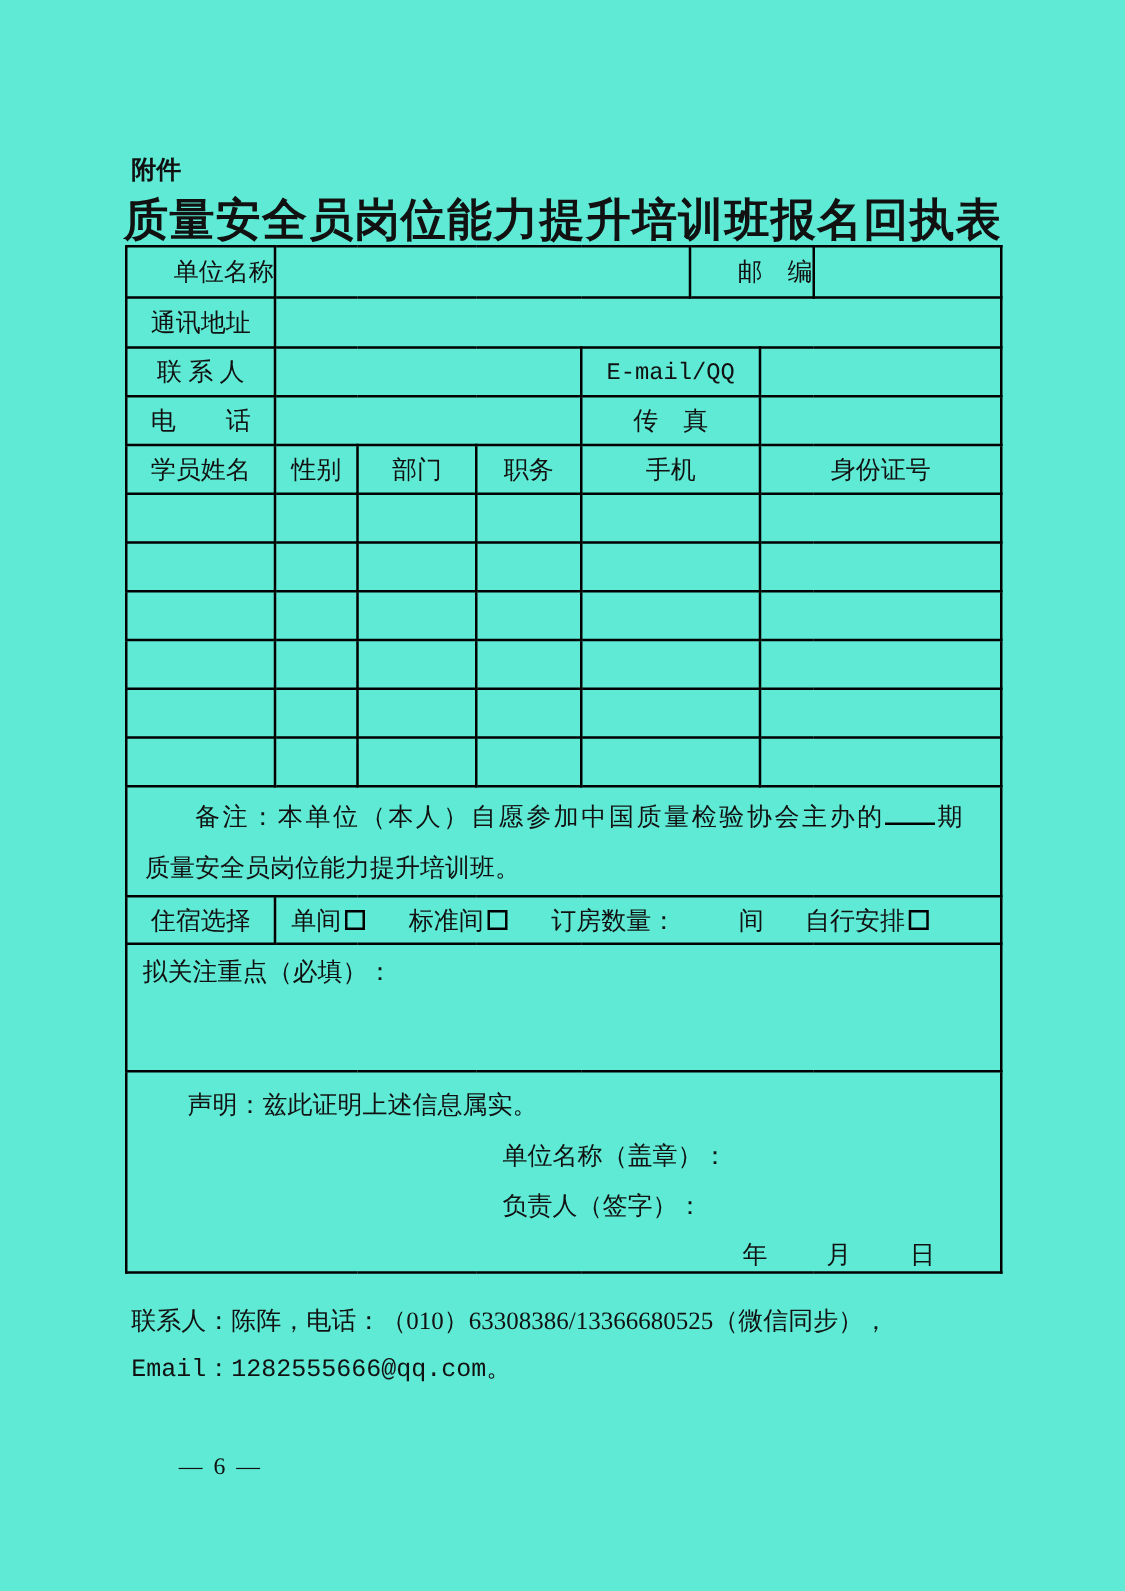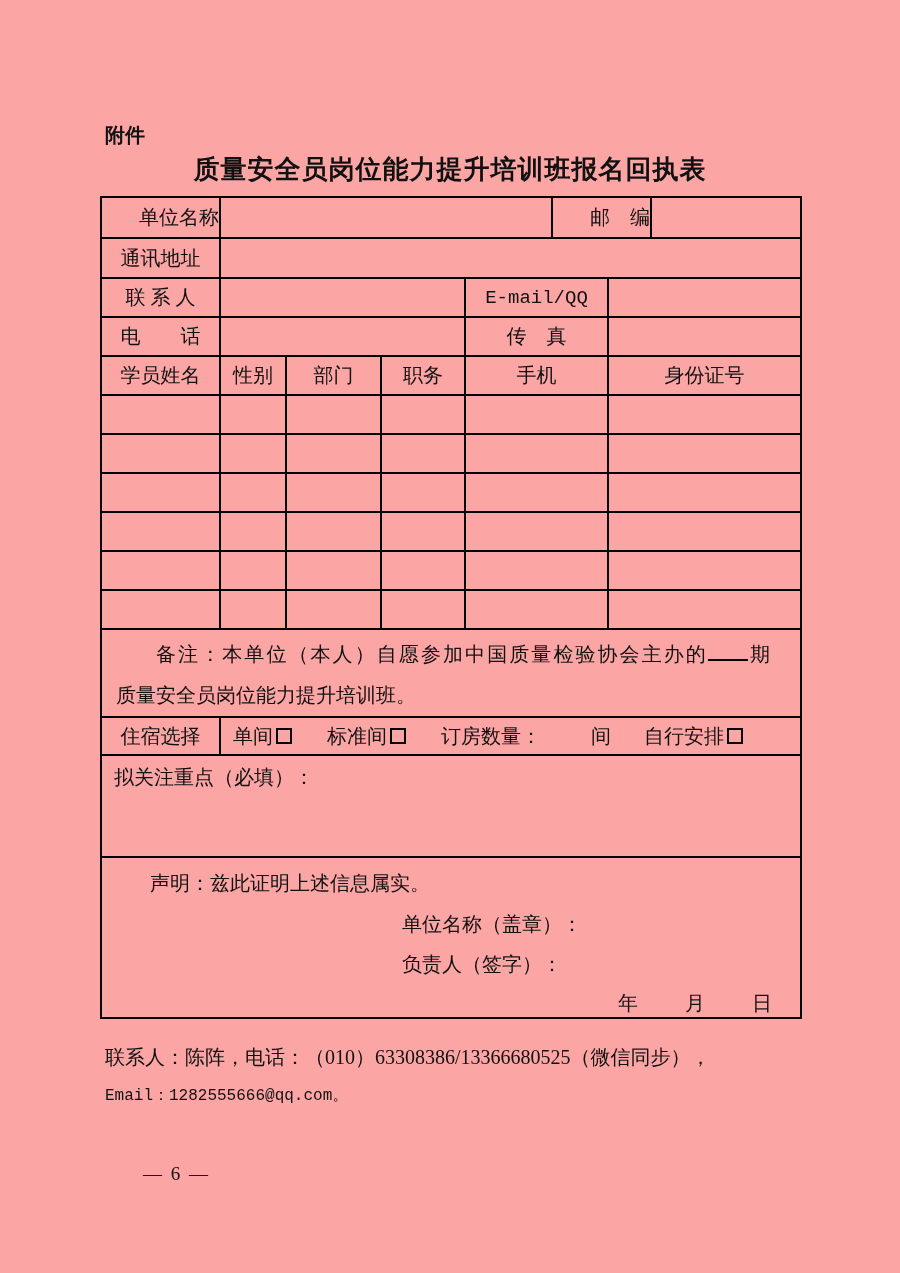--- a/index.html
+++ b/index.html
@@ -1,33 +1,33 @@
 <!DOCTYPE html>
 <html><head>
 <meta charset="utf-8">
 <style>
   * { margin:0; padding:0; box-sizing:border-box; }
   html,body { background:#ffffff; }
   .page {
     position:relative;
     width:900px; height:1273px;
-    background:#fca5a5;
+    background:#5eead4;
     color:#111;
     font-family:"Liberation Serif","DejaVu Serif",serif;
     overflow:hidden;
   }
   .attachment {
     position:absolute; left:105px; top:122px;
     font-size:20px; font-weight:bold;
     font-family:"Liberation Sans","DejaVu Sans",sans-serif;
   }
   .doc-title {
     position:absolute; left:0; top:152px; width:900px;
     text-align:center;
-    font-size:26px; font-weight:bold; letter-spacing:1px;
+    font-size:36px; font-weight:bold; letter-spacing:1px;
     font-family:"Liberation Sans","DejaVu Sans",sans-serif;
   }
   table.form {
     position:absolute; left:100px; top:196px;
     width:700px;
     border-collapse:collapse;
     table-layout:fixed;
     font-size:20px;
   }
   table.form td {
@@ -56,21 +56,21 @@
     display:inline-block; width:16px; height:16px;
     border:2px solid #000; vertical-align:-1px; margin-left:3px;
   }
   .sp30 { margin-left:30px; }
   .sp45 { margin-left:45px; }
   .sp28 { margin-left:28px; }
   .focus-wrap { padding:8px 12px; }
   .decl-l1 { margin:12px 0 0 48px; }
   .decl-l2 { margin:14px 16px 0 300px; }
   .decl-l3 { margin:13px 0 0 300px; }
-  .decl-date { margin-top:12px; text-align:right; padding-right:28px; }
+  .decl-date { margin-top:12px; text-align:right; padding-right:52px; }
   .decl-date span { margin-left:42px; }
   .footer-contact {
     position:absolute; left:105px; top:1038px; width:710px;
     font-size:20px; line-height:39px;
   }
   .page-number {
     position:absolute; left:143px; top:1163px;
     font-size:19px; letter-spacing:2px;
   }
 </style>
@@ -222,18 +222,18 @@
           <span>月</span>
           <span>日</span>
         </div>
       </td>
     </tr>
   </tbody>
     </table>
 
   <div class="footer-contact">
     <div>联系人：陈阵，电话：（010）63308386/13366680525（微信同步），</div>
-    <div class="mono" style="font-size:16px">Email：1282555666@qq.com。</div>
+    <div class="mono" style="font-size:20px">Email：1282555666@qq.com。</div>
   </div>
 
   <div class="page-number">— 6 —</div>
 
 </div>
 
 </body></html>

